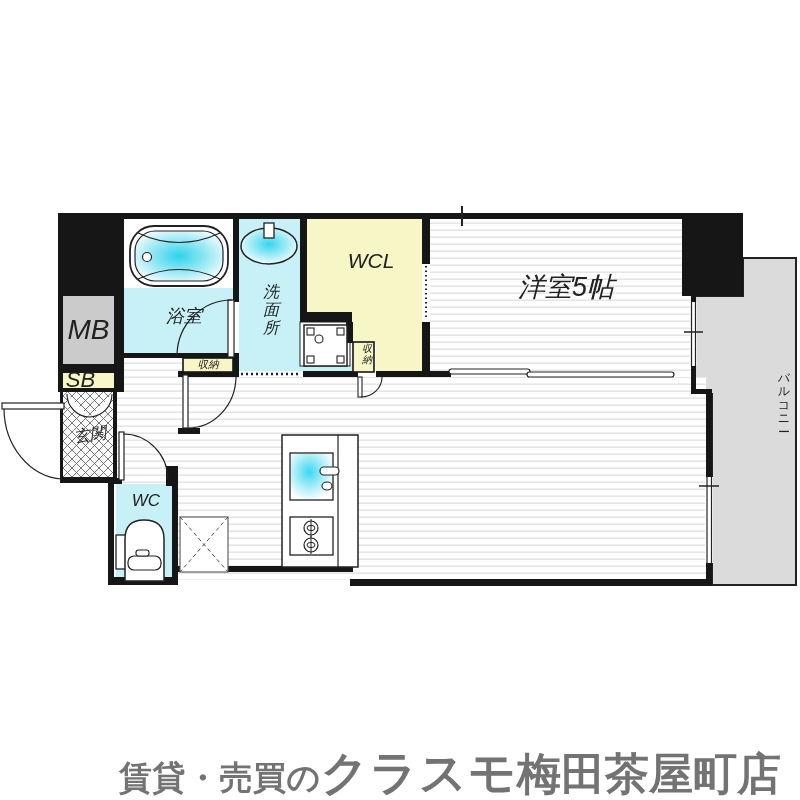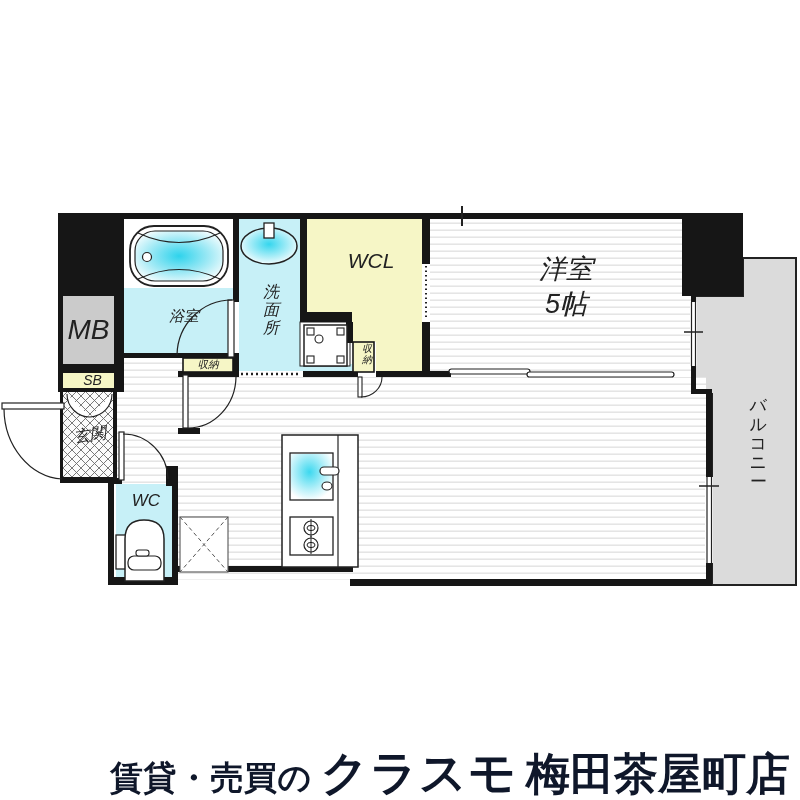--- a/index.html
+++ b/index.html
@@ -4,24 +4,24 @@
 <style>
   html,body{margin:0;padding:0;background:#ffffff;}
   #canvas{position:relative;width:800px;height:800px;background:#fff;overflow:hidden;
           font-family:"Liberation Sans",sans-serif;}
   #plan-svg{position:absolute;left:0;top:0;}
   .lbl{position:absolute;display:flex;align-items:center;justify-content:center;
        font-style:italic;color:#222;white-space:pre;z-index:5;
        font-family:"Liberation Sans",sans-serif;}
   .vtext{word-break:break-all;white-space:normal;text-align:right;
          display:block;line-height:1.12;}
-  .twoline{flex-direction:column;line-height:1.28;white-space:pre;}
+  .twoline{flex-direction:row;line-height:1.28;white-space:pre;}
   #footer{position:absolute;left:105px;top:742px;width:690px;height:58px;
-          display:flex;justify-content:center;align-items:baseline;gap:9px;
-          color:#0f172a;z-index:5;}
+          display:flex;justify-content:center;align-items:baseline;gap:0;
+          color:#737373;z-index:5;}
   .f-prefix{font-size:33px;font-weight:600;letter-spacing:0.5px;}
   .f-brand{font-size:47px;font-weight:900;letter-spacing:1px;}
   .f-branch{font-size:44px;font-weight:800;}
 </style>
 </head>
 <body>
 
 <div id="canvas">
 
 <svg id="plan-svg" width="800" height="800" viewBox="0 0 800 800">
@@ -217,30 +217,30 @@
       <rect x="705" y="477" width="8" height="86" fill="#ffffff"></rect>
       <line x1="707" y1="477" x2="707" y2="563" stroke="#222" stroke-width="1.2"></line>
       <line x1="711.5" y1="477" x2="711.5" y2="563" stroke="#222" stroke-width="1.2"></line>
       <line x1="699" y1="486" x2="719" y2="486" stroke="#222" stroke-width="1.5"></line>
     </g>
     <line x1="462" y1="206" x2="462" y2="226" stroke="#222" stroke-width="2"></line>
   </g>
 </svg>
 
 <div class="lbl" style="left:62px;top:295px;width:53px;height:70px;font-size:28px;">MB</div>
-<div class="lbl" style="left:66px;top:370px;width:53px;height:19px;font-size:14px;">SB</div>
+<div class="lbl" style="left:54px;top:370px;width:53px;height:19px;font-size:22px;">SB</div>
 <div class="lbl" style="left:63px;top:420px;width:54px;height:30px;font-size:16px;transform:rotate(-8deg);">玄関</div>
-<div class="lbl" style="left:148px;top:304px;width:72px;height:24px;font-size:15px;">浴室</div>
+<div class="lbl" style="left:148px;top:304px;width:72px;height:24px;font-size:18px;">浴室</div>
 <div class="lbl vtext" style="left:260px;top:283px;width:19px;height:72px;font-size:16px;">洗面所</div>
 <div class="lbl" style="left:338px;top:248px;width:66px;height:26px;font-size:21px;">WCL</div>
 <div class="lbl" style="left:183px;top:357px;width:50px;height:15px;font-size:10.5px;">収納</div>
 <div class="lbl vtext" style="left:355px;top:343px;width:17px;height:29px;font-size:10px;">収納</div>
 <div class="lbl twoline" style="left:480px;top:250px;width:172px;height:74px;font-size:27px;"><span>洋室</span><span>5帖</span></div>
 <div class="lbl" style="left:121px;top:491px;width:50px;height:20px;font-size:17px;">WC</div>
-<div class="lbl vtext" style="left:747px;top:372px;width:20px;height:105px;font-size:17px;font-style:normal;margin-top:24px;">バルコニー</div>
+<div class="lbl vtext" style="left:770px;top:372px;width:20px;height:105px;font-size:12px;font-style:normal;">バルコニー</div>
 
 <div id="footer">
   <span class="f-prefix">賃貸・売買の</span>
   <span class="f-brand">クラスモ</span>
   <span class="f-branch">梅田茶屋町店</span>
 </div>
 
 </div>
 
 </body></html>

